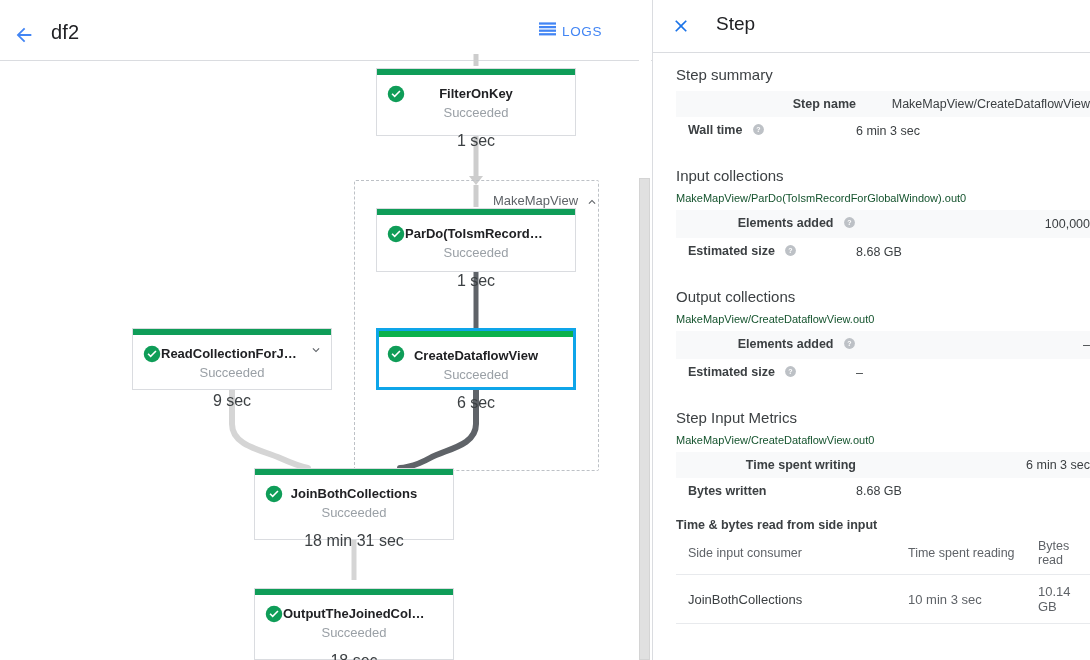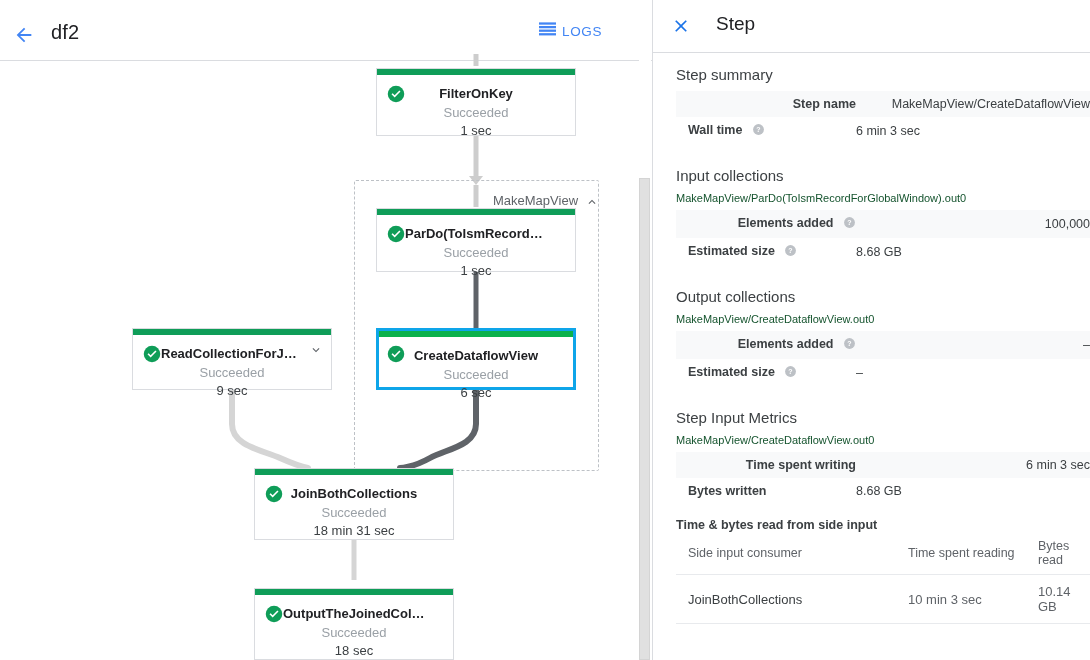--- a/index.html
+++ b/index.html
@@ -103,21 +103,21 @@
   .node-name {
     font-size: 13px; font-weight: 700; color: #202124;
     margin-top: 11px; line-height: 16px;
     white-space: nowrap; overflow: hidden; text-overflow: ellipsis;
     padding: 0 28px;
   }
   .node-status {
     font-size: 13px; color: #9aa0a6; margin-top: 3px; line-height: 16px;
   }
   .node-time {
-    font-size: 13px; color: #3c4043; margin-top: 2px; line-height: 16px;
+    font-size: 16px; color: #3c4043; margin-top: 12px; line-height: 16px;
   }
   .node-expand {
     position: absolute; right: 8px; top: 14px;
     width: 14px; height: 14px; cursor: pointer;
   }
 
   
   #left-scrollbar-track {
     position: absolute; left: 639px; top: 54px;
     width: 12px; height: 606px;

